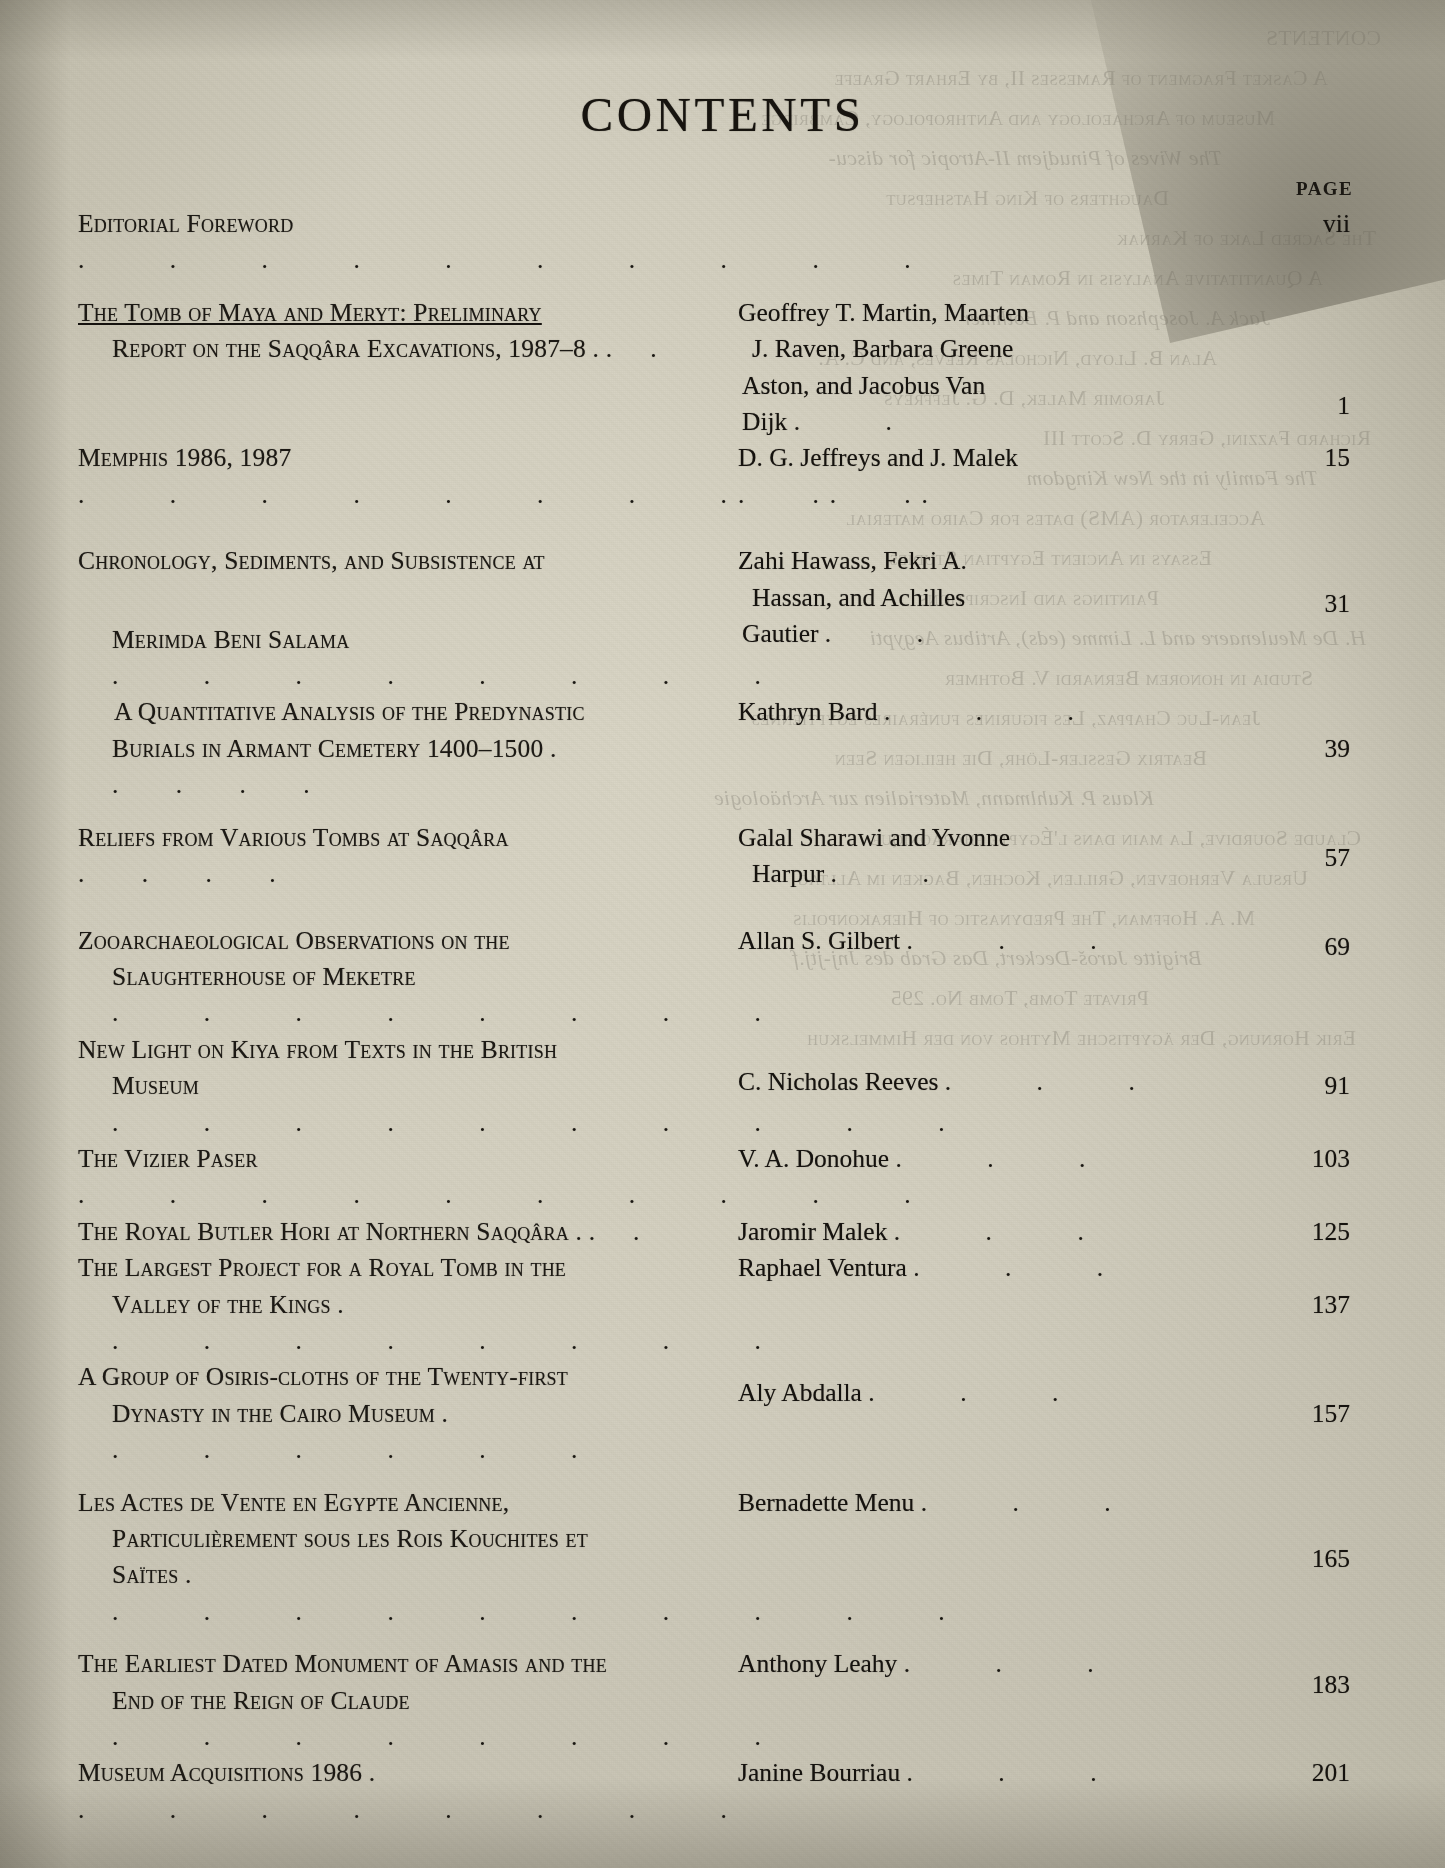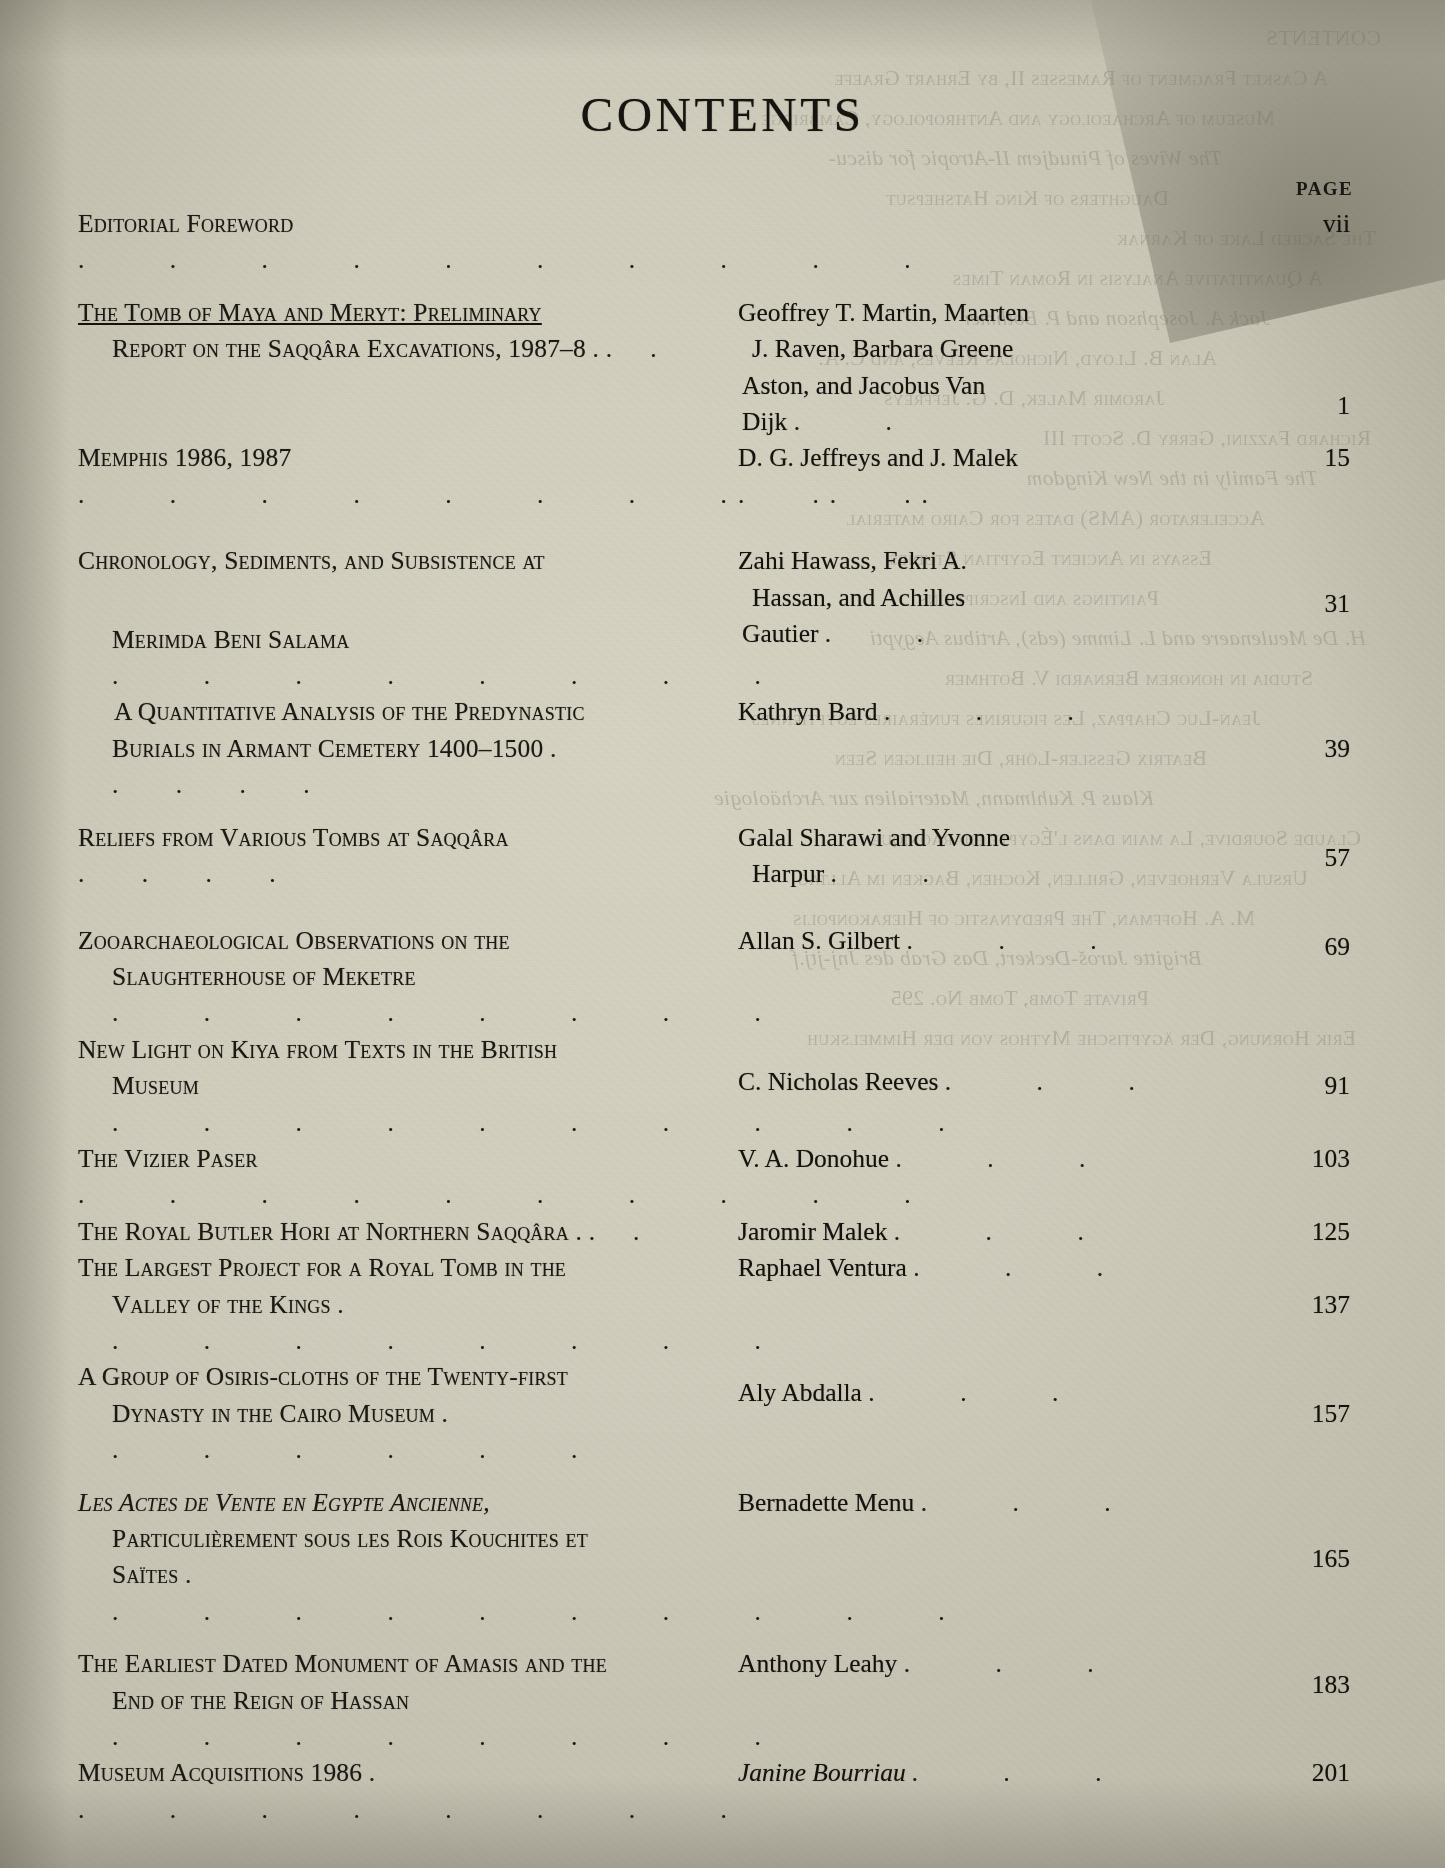--- a/index.html
+++ b/index.html
@@ -372,45 +372,45 @@
               <span style="display: block;"><span class="lead">A Group of Osiris-cloths of the Twenty-first</span></span>
               <span class="ind" style="display: block;"><span class="lead">Dynasty in the Cairo Museum .</span> <span class="dots xwide">. . . . . . </span></span>
             </td>
             <td class="e-author">
               <span style="display: block; margin-top: 16px;">Aly Abdalla <span class="dots xwide">. . . </span></span>
             </td>
             <td class="e-page drop3">157</td>
           </tr>
           <tr class="gap-s">
             <td class="e-title">
-              <span style="display: block; font-style: italic;"><span class="lead">Les  Actes  de  Vente  en  Egypte  Ancienne,</span></span>
+              <span style="display: block;"><span class="lead">Les  Actes  de  Vente  en  Egypte  Ancienne,</span></span>
               <span class="ind" style="display: block;"><span class="lead">Particulièrement sous les Rois Kouchites et</span></span>
               <span class="ind" style="display: block;"><span class="lead">Saïtes .</span> <span class="dots xwide">. . . . . . . . . . </span></span>
             </td>
             <td class="e-author">
               <span style="display: block;">Bernadette Menu <span class="dots xwide">. . . </span></span>
             </td>
             <td class="e-page drop2">165</td>
           </tr>
           <tr class="gap-s">
             <td class="e-title">
               <span style="display: block;"><span class="lead">The Earliest Dated Monument of Amasis and the</span></span>
-              <span class="ind" style="display: block;"><span class="lead">End of the Reign of Hassan</span> <span class="dots xwide">. . . . . . . . </span></span>
+              <span class="ind" style="display: block;"><span class="lead">End of the Reign of Claude</span> <span class="dots xwide">. . . . . . . . </span></span>
             </td>
             <td class="e-author">
               <span style="display: block;">Anthony Leahy <span class="dots xwide">. . . </span></span>
             </td>
             <td class="e-page drop3">183</td>
           </tr>
           <tr>
             <td class="e-title">
               <span style="display: block;"><span class="lead">Museum Acquisitions 1986 .</span> <span class="dots xwide">. . . . . . . . </span></span>
             </td>
             <td class="e-author">
-              <span style="display: block; font-style: italic;">Janine Bourriau <span class="dots xwide">. . . </span></span>
+              <span style="display: block;">Janine Bourriau <span class="dots xwide">. . . </span></span>
             </td>
             <td class="e-page">201</td>
           </tr>
           <tr class="gap-l">
             <td colspan="3" class="section-head">Brief Communications</td>
           </tr>
           <tr class="gap-m">
             <td class="e-title"></td>
             <td class="e-author"></td>
             <td class="e-page drop3">203</td>

